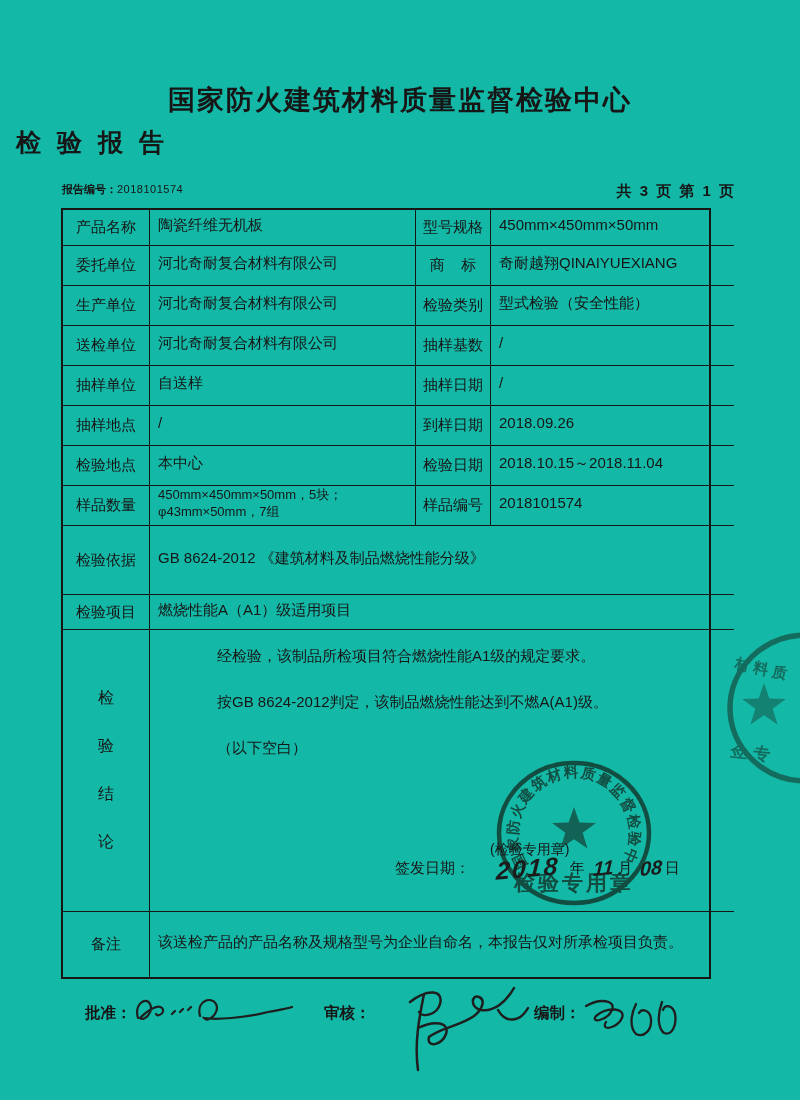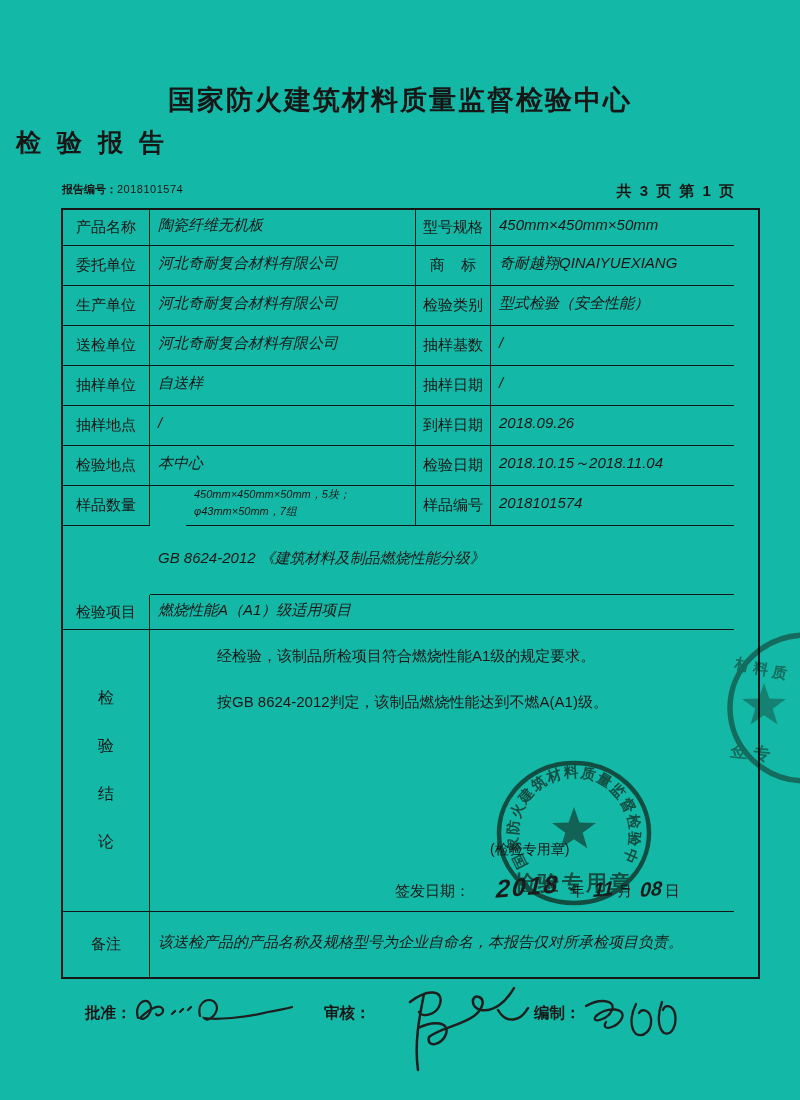--- a/index.html
+++ b/index.html
@@ -15,42 +15,42 @@
   }
   .subtitle{
     position:absolute; left:0; top:126px; width:100%; text-align:left;
     font-size:25px; font-weight:bold; letter-spacing:16px; text-indent:16px;
   }
   .report-line{position:absolute; left:62px; top:182px; font-size:11px; font-weight:bold;}
   .report-line .num{font-weight:normal; letter-spacing:.5px;}
   .pagination{position:absolute; right:64px; top:182px; font-size:15px; font-weight:bold; letter-spacing:2px;}
   
   .report-table{
-    position:absolute; left:61px; top:208px; width:699px; box-sizing:border-box;
+    position:absolute; left:61px; top:208px; width:650px; box-sizing:border-box;
     display:grid;
     grid-template-columns:87px 266px 75px 243px;
     grid-template-rows:36px repeat(7,40px) 69px 35px 282px 65px;
     border:2px solid #161616;
   }
   .c{
     box-sizing:border-box; border-right:1.6px solid #161616; border-bottom:1.6px solid #161616;
     display:flex; align-items:center; font-size:15px; overflow:hidden;
   }
   .c.lastcol{border-right:none;}
   .c.lastrow{border-bottom:none;text-align:center;}
   .lab{justify-content:center; text-align:center; white-space:pre;}
-  .val{padding:2px 5px 8px 8px; line-height:17px;font-style:italic;}
-  .small{font-size:11px; line-height:17px;margin-left:36px;}
+  .val{padding:2px 5px 8px 8px; line-height:17px;}
+  .small{font-size:13px; line-height:17px;}
   .span3{grid-column:2/5;}
   
   .concl-label{flex-direction:column; justify-content:center; gap:27px; font-size:16px;}
   .concl{display:block; position:relative; padding:16px 0 16px 67px;}
   .concl p{margin:0 0 26px 0; font-size:15px; line-height:20px;}
   .seal-note{position:absolute; left:340px; top:211px; font-size:14px;}
-  .issue-line{position:absolute; left:245px; top:242px; display:flex; align-items:flex-end; font-size:15px; white-space:pre;}
+  .issue-line{position:absolute; left:245px; top:224px; display:flex; align-items:center; font-size:15px; white-space:pre;}
   .hand{font-style:italic; font-weight:600; display:inline-block; transform:rotate(-5deg) skewX(-8deg); color:#1b1b1b;}
   .hand.year{font-size:25px; letter-spacing:2px; margin:0 10px 0 26px;}
   .hand.mon{font-size:20px; margin:0 4px 0 8px;}
   .hand.day{font-size:20px; margin:0 2px 0 8px;}
   
   .stamp{position:absolute; left:344px; top:128px; width:160px; height:152px; opacity:.8; mix-blend-mode:multiply;}
   .edge-stamp{position:absolute; left:722px; top:624px; width:78px; height:166px; opacity:.75; mix-blend-mode:multiply;}
   
   .sig-label{position:absolute; font-size:15.5px; font-weight:bold;}
   .sig{position:absolute;}
@@ -100,34 +100,36 @@
     <div class="c lab">检验地点</div>
     <div class="c val">本中心</div>
     <div class="c lab">检验日期</div>
     <div class="c val lastcol">2018.10.15～2018.11.04</div>
 
     <div class="c lab">样品数量</div>
     <div class="c val small">450mm×450mm×50mm，5块；φ43mm×50mm，7组</div>
     <div class="c lab">样品编号</div>
     <div class="c val lastcol">2018101574</div>
 
+    <div class="c lab">检验依据</div>
     <div class="c val span3 lastcol">GB 8624-2012 《建筑材料及制品燃烧性能分级》</div>
 
     <div class="c lab">检验项目</div>
     <div class="c val span3 lastcol">燃烧性能A（A1）级适用项目</div>
 
     <div class="c lab concl-label">
       <span>检</span>
       <span>验</span>
       <span>结</span>
       <span>论</span>
     </div>
     <div class="c span3 lastcol concl">
       <p>经检验，该制品所检项目符合燃烧性能A1级的规定要求。</p>
       <p>按GB 8624-2012判定，该制品燃烧性能达到不燃A(A1)级。</p>
+      <p>（以下空白）</p>
 
       <svg class="stamp" viewBox="0 0 160 152" xmlns="http://www.w3.org/2000/svg">
         <ellipse cx="80" cy="75" rx="75" ry="70" fill="none" stroke="#d9453e" stroke-width="4.5"></ellipse>
         <path id="sealTextPath" d="M 34.1 107.1 A 56 56 0 1 1 125.9 107.1" fill="none"></path>
         <text font-size="14.5" fill="#d9453e" letter-spacing="1.5" font-weight="bold">
           <textPath href="#sealTextPath" startOffset="0">国家防火建筑材料质量监督检验中心</textPath>
         </text>
         <polygon points="80,49 74.6,64.6 58.1,64.9 71.3,74.8 66.5,90.6 80,81.2 93.5,90.6 88.7,74.8 101.9,64.9 85.4,64.6" fill="#d9453e" opacity="0.8"></polygon>
         <text x="80" y="132" text-anchor="middle" font-size="21" font-weight="bold" fill="#d9453e" letter-spacing="3">检验专用章</text>
       </svg>

